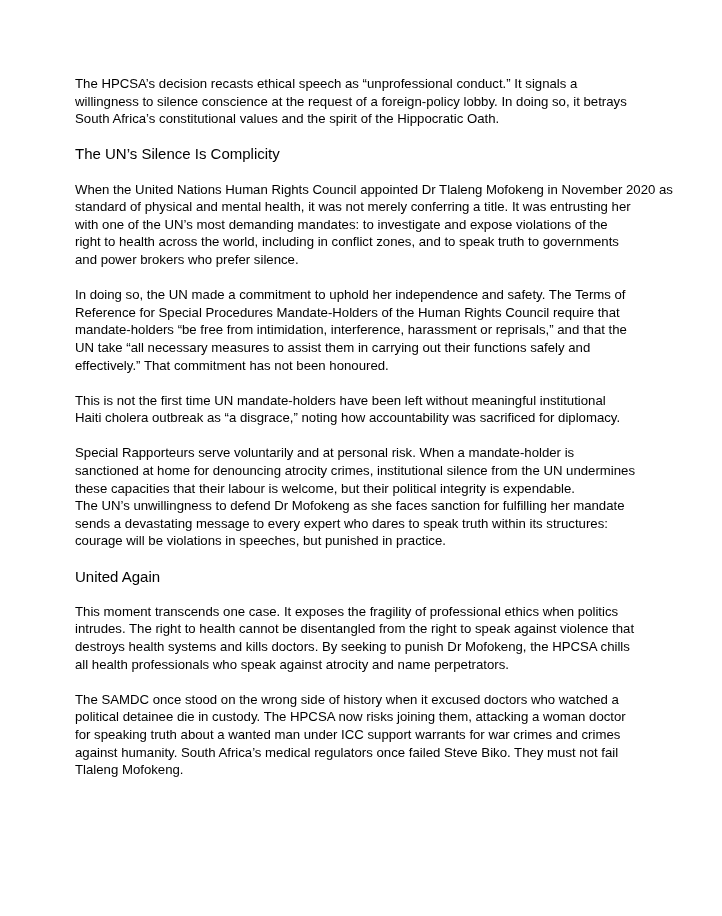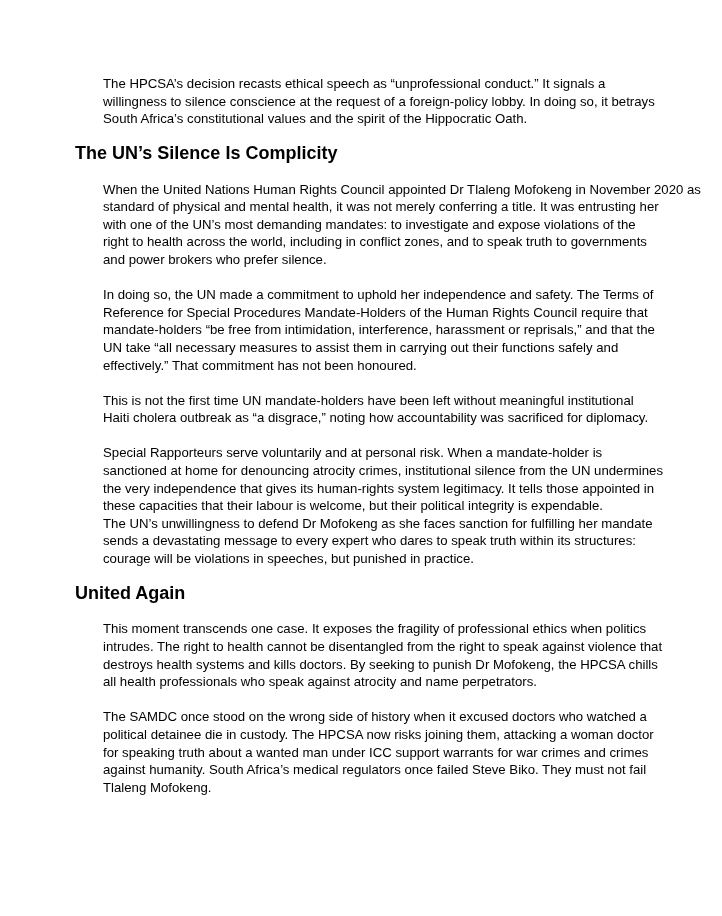--- a/index.html
+++ b/index.html
@@ -22,26 +22,25 @@
       font-size: 13.2px;
       line-height: 17.6px;
       color: #000000;
     }
     .para {
       margin: 0 0 17.6px 0;
       white-space: nowrap;
     }
     .para .line {
       display: block;
-      margin-left: 28px;
     }
     .heading {
       margin: 0 0 17.6px 0;
-      font-weight: bold;
-      font-size: 18px;
+      font-weight: normal;
+      font-size: 15px;
       line-height: 17.6px;
     }
     .para.tight {
       margin-bottom: 0;
     }
   </style>
 </head>
 <body>
 
 <div class="page">
@@ -71,21 +70,20 @@
   </p>
 
   <p class="para">
     <span class="line">This is not the first time UN mandate-holders have been left without meaningful institutional</span>
     <span class="line">Haiti cholera outbreak as “a disgrace,” noting how accountability was sacrificed for diplomacy.</span>
   </p>
 
   <p class="para tight">
     <span class="line">Special Rapporteurs serve voluntarily and at personal risk. When a mandate-holder is</span>
     <span class="line">sanctioned at home for denouncing atrocity crimes, institutional silence from the UN undermines</span>
-    <span class="line">the very independence that gives its human-rights system legitimacy. It tells those appointed in</span>
     <span class="line">these capacities that their labour is welcome, but their political integrity is expendable.</span>
   </p>
 
   <p class="para">
     <span class="line">The UN’s unwillingness to defend Dr Mofokeng as she faces sanction for fulfilling her mandate</span>
     <span class="line">sends a devastating message to every expert who dares to speak truth within its structures:</span>
     <span class="line">courage will be violations in speeches, but punished in practice.</span>
   </p>
 
   <h2 class="heading">United Again</h2>

